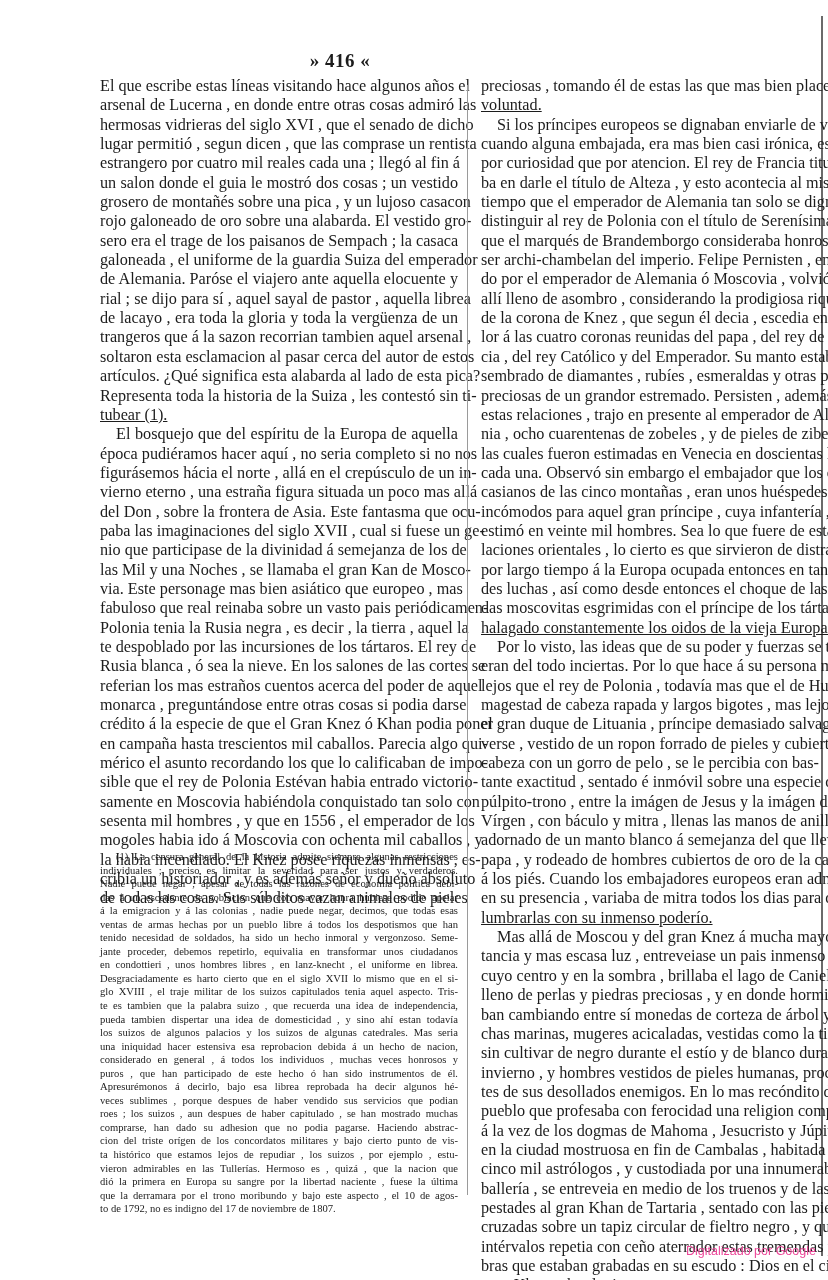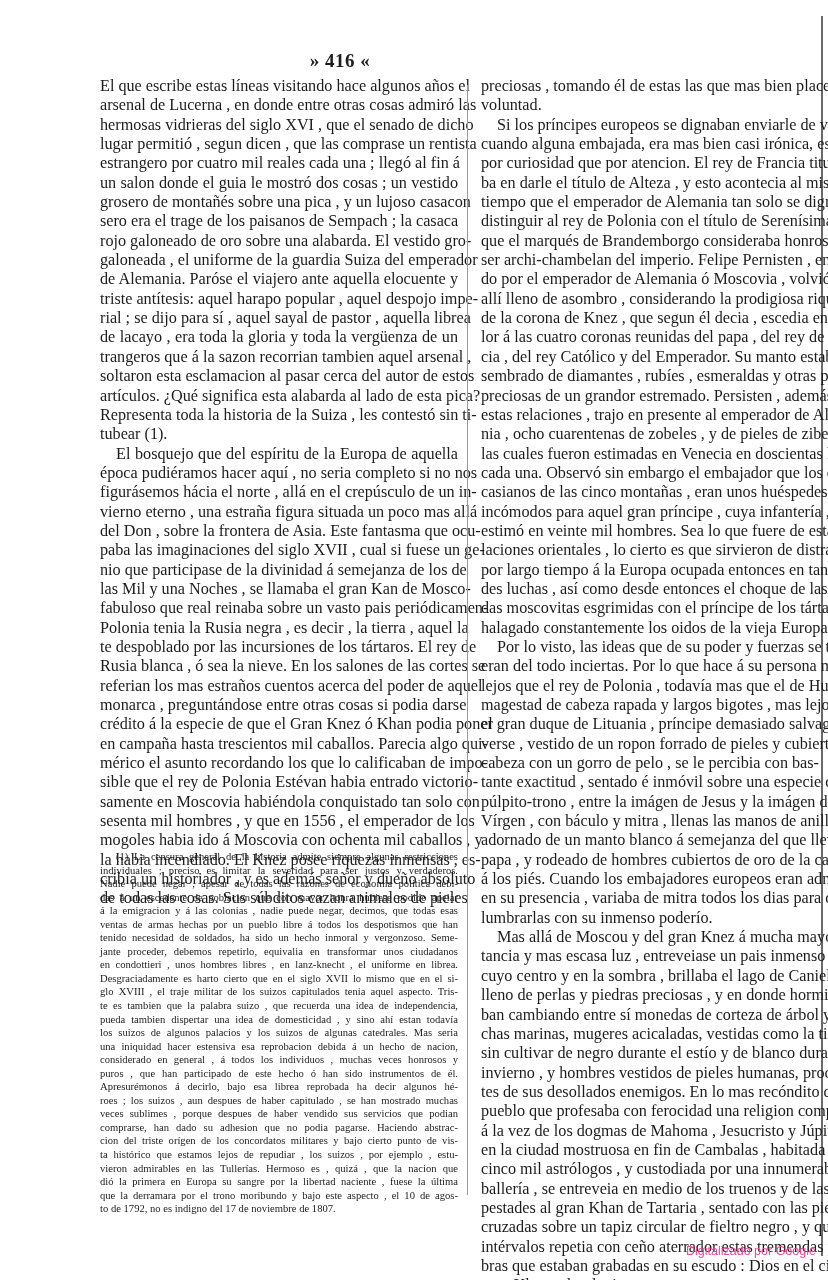--- a/index.html
+++ b/index.html
@@ -15,21 +15,21 @@
     font-family: "Liberation Serif", serif; font-size: 19px; font-weight: bold; letter-spacing: 0.5px;
   }
   .col {
     position: absolute; top: 77px;
     font-family: "Liberation Serif", serif; font-size: 16.2px; line-height: 19.35px;
     text-align: justify; hyphens: manual;
   }
   .col-left { left: 100px; width: 358px; }
   .col-right { left: 481px; width: 335px; }
   .col .line { display: block; text-align: justify; text-align-last: justify; white-space: nowrap; overflow: visible; }
-  .col .line.last { text-align-last: left; }
+  .col .line.last { text-align-last: left; text-decoration: underline; }
   .col-divider {
     position: absolute; left: 467px; top: 85px; width: 1px; height: 1110px; background: #9a9a9a;
   }
   .footnote {
     position: absolute; left: 100px; top: 850px; width: 358px;
     font-family: "Liberation Serif", serif; font-size: 10.6px; line-height: 13.55px;
   }
   .footnote .line { display: block; white-space: nowrap; text-align: justify; text-align-last: justify; }
   .footnote .line.last { text-align-last: left; }
   .watermark {
@@ -49,40 +49,40 @@
 </div>
 
 <div class="col col-left" id="left-col">
     <span class="line">El que escribe estas líneas visitando hace algunos años el</span>
     <span class="line">arsenal de Lucerna , en donde entre otras cosas admiró las</span>
     <span class="line">hermosas vidrieras del siglo XVI , que el senado de dicho</span>
     <span class="line">lugar permitió , segun dicen , que las comprase un rentista</span>
     <span class="line">estrangero por cuatro mil reales cada una ; llegó al fin á</span>
     <span class="line">un salon donde el guia le mostró dos cosas ; un vestido</span>
     <span class="line">grosero de montañés sobre una pica , y un lujoso casacon</span>
+    <span class="line">rojo galoneado de oro sobre una alabarda. El vestido gro-</span>
     <span class="line">sero era el trage de los paisanos de Sempach ; la casaca</span>
-    <span class="line">rojo galoneado de oro sobre una alabarda. El vestido gro-</span>
     <span class="line">galoneada , el uniforme de la guardia Suiza del emperador</span>
     <span class="line">de Alemania. Paróse el viajero ante aquella elocuente y</span>
-    <span class="line">triste antítesis: aquel harapo popular , aquel despojo impe-</span>
     <span class="line">rial ; se dijo para sí , aquel sayal de pastor , aquella librea</span>
     <span class="line">de lacayo , era toda la gloria y toda la vergüenza de un</span>
     <span class="line">trangeros que á la sazon recorrian tambien aquel arsenal ,</span>
     <span class="line">soltaron esta esclamacion al pasar cerca del autor de estos</span>
     <span class="line">artículos. ¿Qué significa esta alabarda al lado de esta pica?</span>
     <span class="line">Representa toda la historia de la Suiza , les contestó sin ti-</span>
     <span class="line last">tubear (1).</span>
     <span class="line" style="padding-left: 16px;">El bosquejo que del espíritu de la Europa de aquella</span>
     <span class="line">época pudiéramos hacer aquí , no seria completo si no nos</span>
     <span class="line">figurásemos hácia el norte , allá en el crepúsculo de un in-</span>
     <span class="line">vierno eterno , una estraña figura situada un poco mas allá</span>
     <span class="line">del Don , sobre la frontera de Asia. Este fantasma que ocu-</span>
     <span class="line">paba las imaginaciones del siglo XVII , cual si fuese un ge-</span>
     <span class="line">nio que participase de la divinidad á semejanza de los de</span>
     <span class="line">las Mil y una Noches , se llamaba el gran Kan de Mosco-</span>
+    <span class="line">via. Este personage mas bien asiático que europeo , mas</span>
     <span class="line">fabuloso que real reinaba sobre un vasto pais periódicamen-</span>
     <span class="line">Polonia tenia la Rusia negra , es decir , la tierra , aquel la</span>
     <span class="line">te despoblado por las incursiones de los tártaros. El rey de</span>
     <span class="line">Rusia blanca , ó sea la nieve. En los salones de las cortes se</span>
     <span class="line">referian los mas estraños cuentos acerca del poder de aquel</span>
     <span class="line">monarca , preguntándose entre otras cosas si podia darse</span>
     <span class="line">crédito á la especie de que el Gran Knez ó Khan podia poner</span>
     <span class="line">en campaña hasta trescientos mil caballos. Parecia algo qui-</span>
     <span class="line">mérico el asunto recordando los que lo calificaban de impo-</span>
     <span class="line">sible que el rey de Polonia Estévan habia entrado victorio-</span>
@@ -106,22 +106,22 @@
     <span class="line">en condottieri , unos hombres libres , en lanz-knecht , el uniforme en librea.</span>
     <span class="line">Desgraciadamente es harto cierto que en el siglo XVII lo mismo que en el si-</span>
     <span class="line">glo XVIII , el traje militar de los suizos capitulados tenia aquel aspecto. Tris-</span>
     <span class="line">te es tambien que la palabra suizo , que recuerda una idea de independencia,</span>
     <span class="line">pueda tambien dispertar una idea de domesticidad , y sino ahí estan todavía</span>
     <span class="line">los suizos de algunos palacios y los suizos de algunas catedrales. Mas seria</span>
     <span class="line">una iniquidad hacer estensiva esa reprobacion debida á un hecho de nacion,</span>
     <span class="line">considerado en general , á todos los individuos , muchas veces honrosos y</span>
     <span class="line">puros , que han participado de este hecho ó han sido instrumentos de él.</span>
     <span class="line">Apresurémonos á decirlo, bajo esa librea reprobada ha decir algunos hé-</span>
+    <span class="line">veces sublimes , porque despues de haber vendido sus servicios que podian</span>
     <span class="line">roes ; los suizos , aun despues de haber capitulado , se han mostrado muchas</span>
-    <span class="line">veces sublimes , porque despues de haber vendido sus servicios que podian</span>
     <span class="line">comprarse, han dado su adhesion que no podia pagarse. Haciendo abstrac-</span>
     <span class="line">cion del triste orígen de los concordatos militares y bajo cierto punto de vis-</span>
     <span class="line">ta histórico que estamos lejos de repudiar , los suizos , por ejemplo , estu-</span>
     <span class="line">vieron admirables en las Tullerías. Hermoso es , quizá , que la nacion que</span>
     <span class="line">dió la primera en Europa su sangre por la libertad naciente , fuese la última</span>
     <span class="line">que la derramara por el trono moribundo y bajo este aspecto , el 10 de agos-</span>
     <span class="line last">to de 1792, no es indigno del 17 de noviembre de 1807.</span>
   </div>
 <div class="col col-right" id="right-col">
     <span class="line">preciosas , tomando él de estas las que mas bien placen á su</span>

